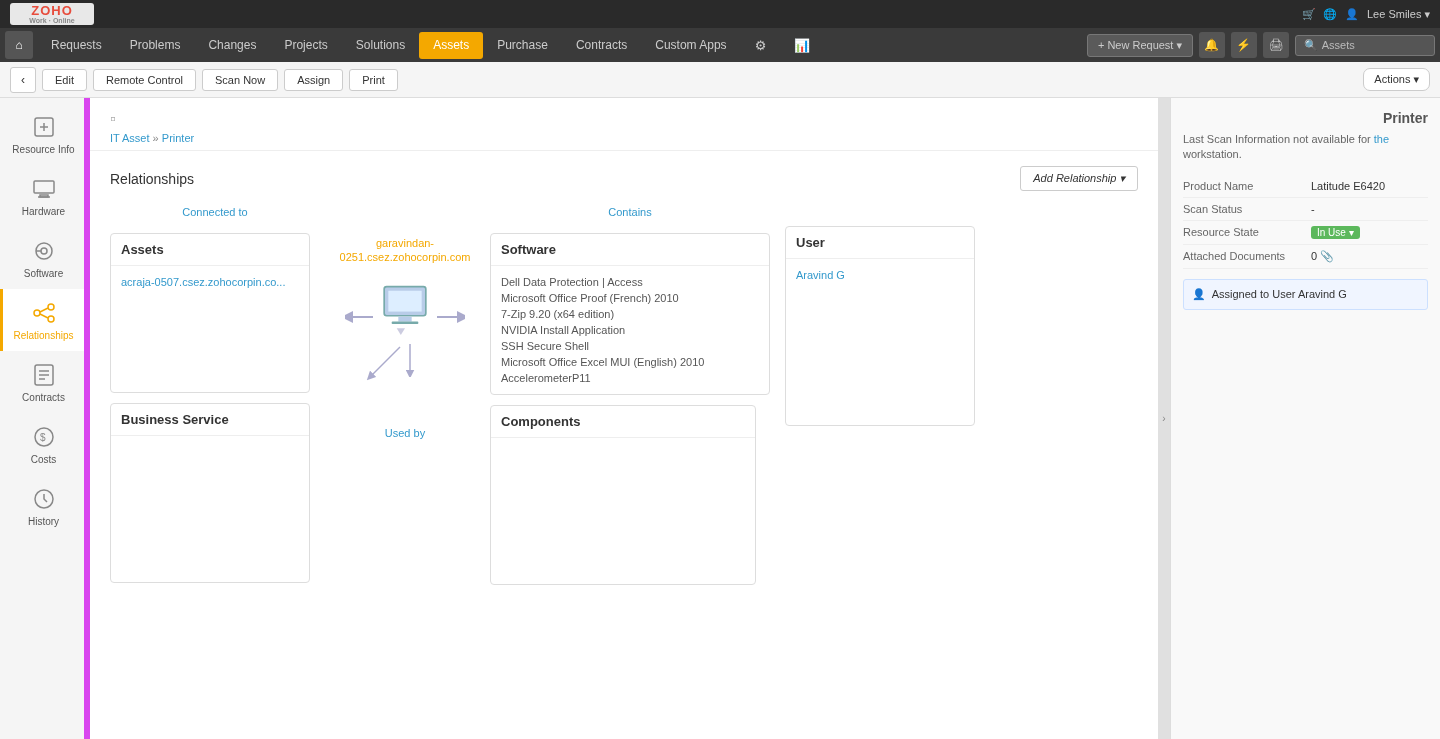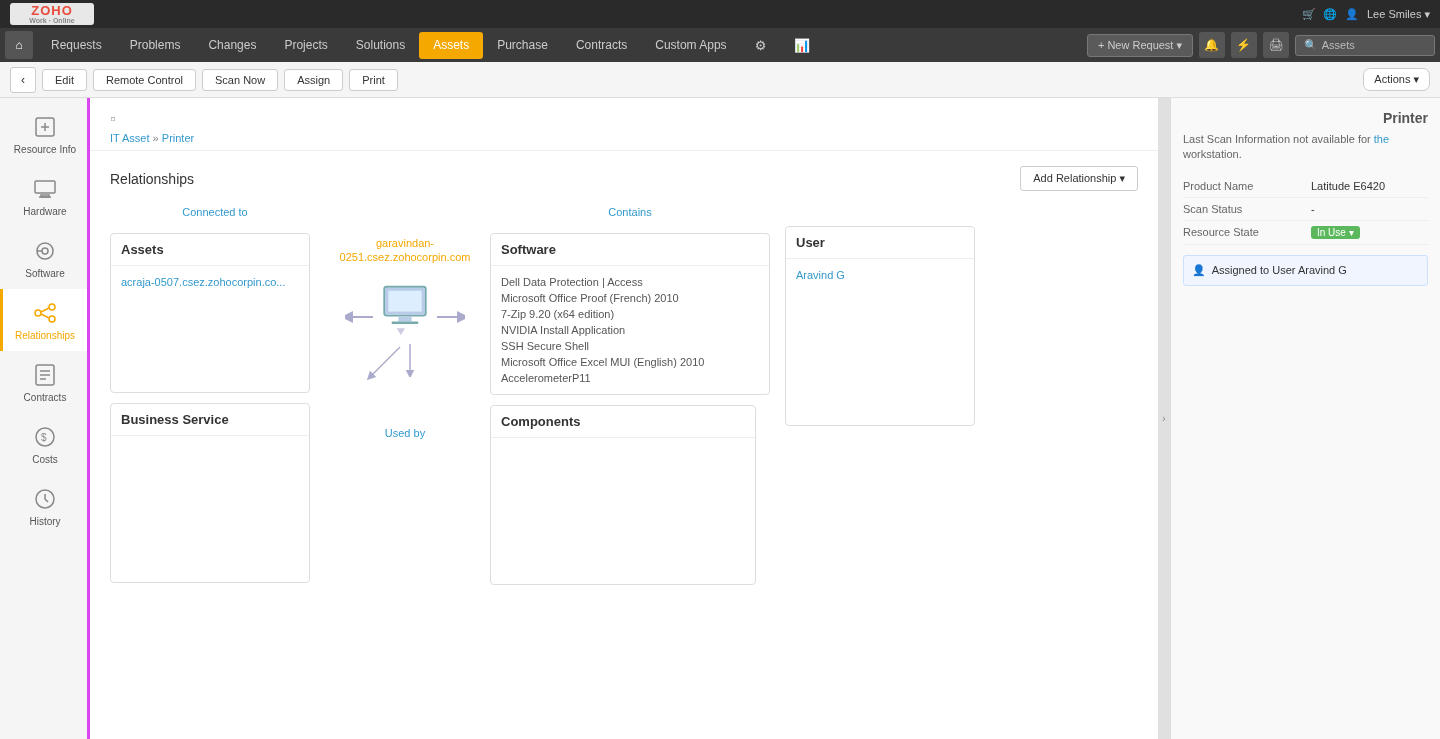--- a/index.html
+++ b/index.html
@@ -150,21 +150,21 @@
     .main-container {
       display: flex;
       height: calc(739px - 28px - 34px - 36px);
       background: #f0f0f0;
     }
 
     
     .sidebar {
       width: 90px;
       background: #f5f5f5;
-      border-right: 3px solid #d946ef;
+      border-right: 6px solid #d946ef;
       display: flex;
       flex-direction: column;
       padding-top: 5px;
     }
     .sidebar-item {
       display: flex;
       flex-direction: column;
       align-items: center;
       padding: 10px 5px;
       cursor: pointer;
@@ -228,20 +228,21 @@
       padding: 5px 12px;
       background: #fff;
       border: 1px solid #ccc;
       border-radius: 3px;
       font-size: 11px;
       cursor: pointer;
       color: #333;
       display: flex;
       align-items: center;
       gap: 4px;
+      font-style: italic;
     }
     .rel-box {
       border: 1px solid #ddd;
       border-radius: 4px;
       background: #fff;
       width: 200px;
       min-height: 160px;
     }
     .rel-box-header {
       padding: 8px 10px;
@@ -610,19 +611,23 @@
       <span class="info-value">Latitude E6420</span>
     </div>
     <div class="info-row">
       <span class="info-label">Scan Status</span>
       <span class="info-value">-</span>
     </div>
     <div class="info-row">
       <span class="info-label">Resource State</span>
       <span class="in-use-badge">In Use <span>▾</span></span>
     </div>
+    <div class="info-row">
+      <span class="info-label">Attached Documents</span>
+      <span class="info-value">0 📎</span>
+    </div>
     <div class="assigned-row">
       <span style="color:#3399cc;">👤</span>
       <span>Assigned to User Aravind G</span>
     </div>
   </div>
 
 </div>
 
 </body></html>

